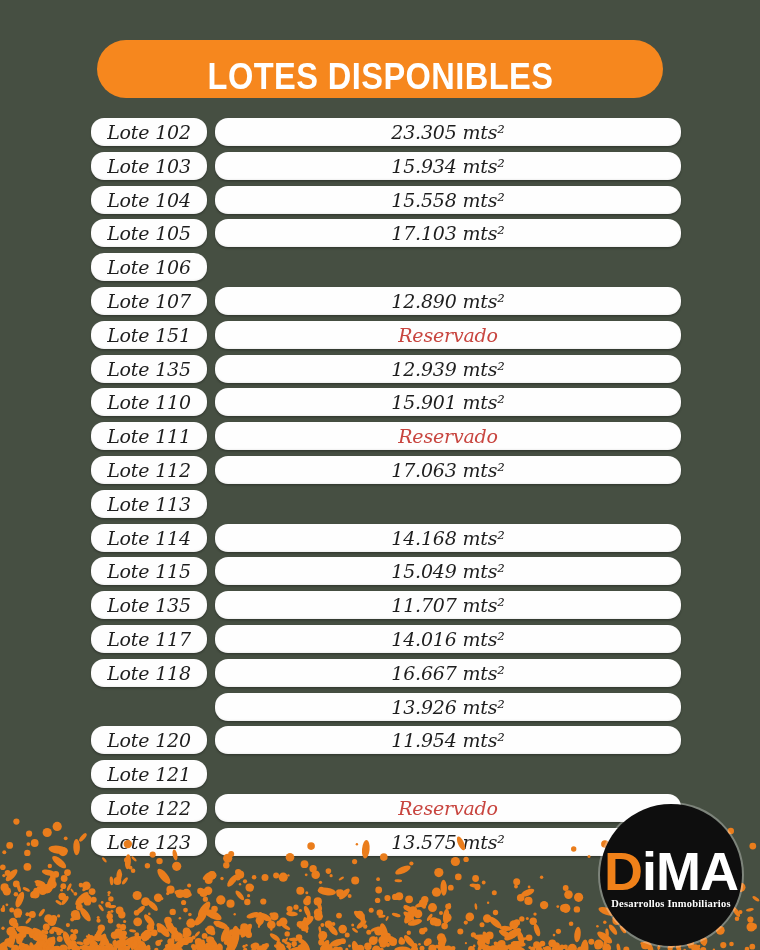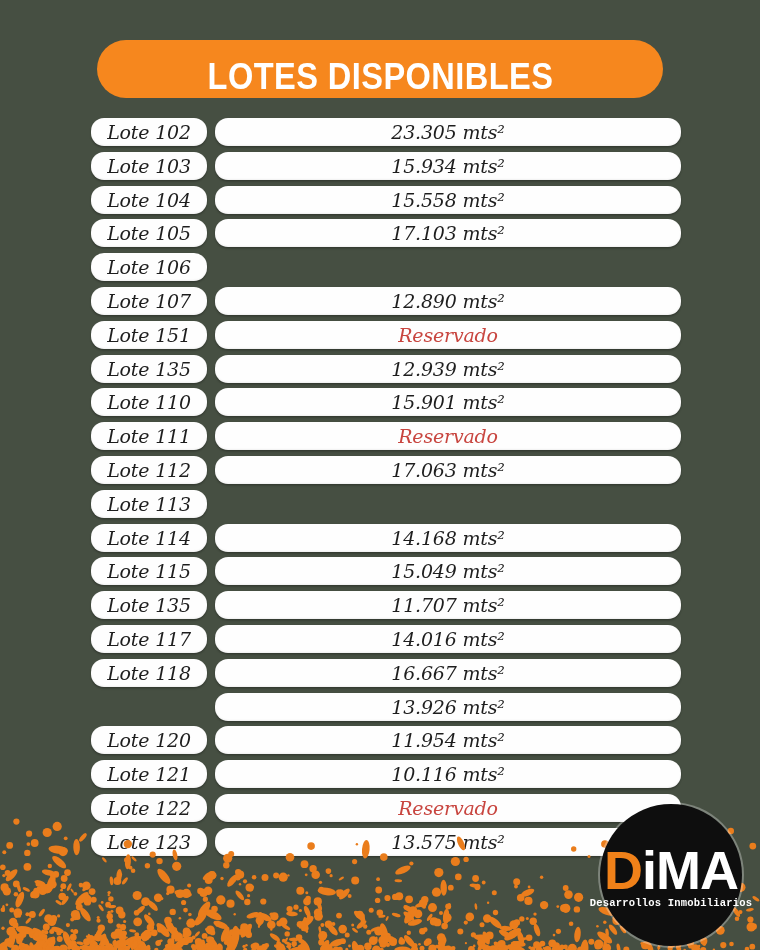--- a/index.html
+++ b/index.html
@@ -38,21 +38,21 @@
     background:var(--logo-circle,#0E0E0E);z-index:6;
     display:flex;flex-direction:column;align-items:center;justify-content:center;
     box-shadow:0 0 0 2px rgba(255,255,255,.3);
   }
   .logo-word{
     font-family:"Liberation Sans",sans-serif;font-weight:bold;font-size:54px;
     line-height:1;color:var(--logo-text,#fff);letter-spacing:-1px;margin-top:2px;
   }
   .logo-d{color:var(--logo-d,#F08119);}
   .logo-sub{
-    font-family:Liberation Mono, monospace;font-weight:bold;font-size:10.5px;
+    font-family:Liberation Serif, serif;font-weight:bold;font-size:10.5px;
     color:#fff;letter-spacing:.2px;white-space:nowrap;
   }
 </style>
 </head>
 <body>
 
 <div class="header-pill">
   <span class="title-text">LOTES DISPONIBLES</span>
 </div>
 
@@ -215,23 +215,20 @@
       <span>Lote 120</span>
     </div>
     <div class="pill value-pill">
       <span>11.954 mts²</span>
     </div>
   </div>
 
   <div class="row">
     <div class="pill label-pill">
       <span>Lote 121</span>
-    </div>
-    <div class="pill value-pill">
-      <span>10.116 mts²</span>
     </div>
   </div>
 
   <div class="row">
     <div class="pill label-pill">
       <span>Lote 122</span>
     </div>
     <div class="pill value-pill">
       <span class="reserved">Reservado</span>
     </div>

